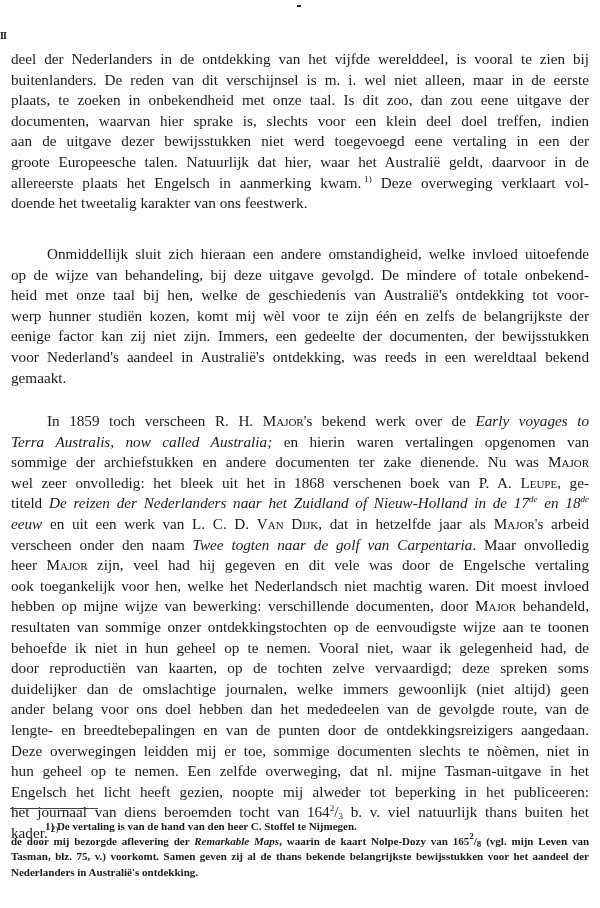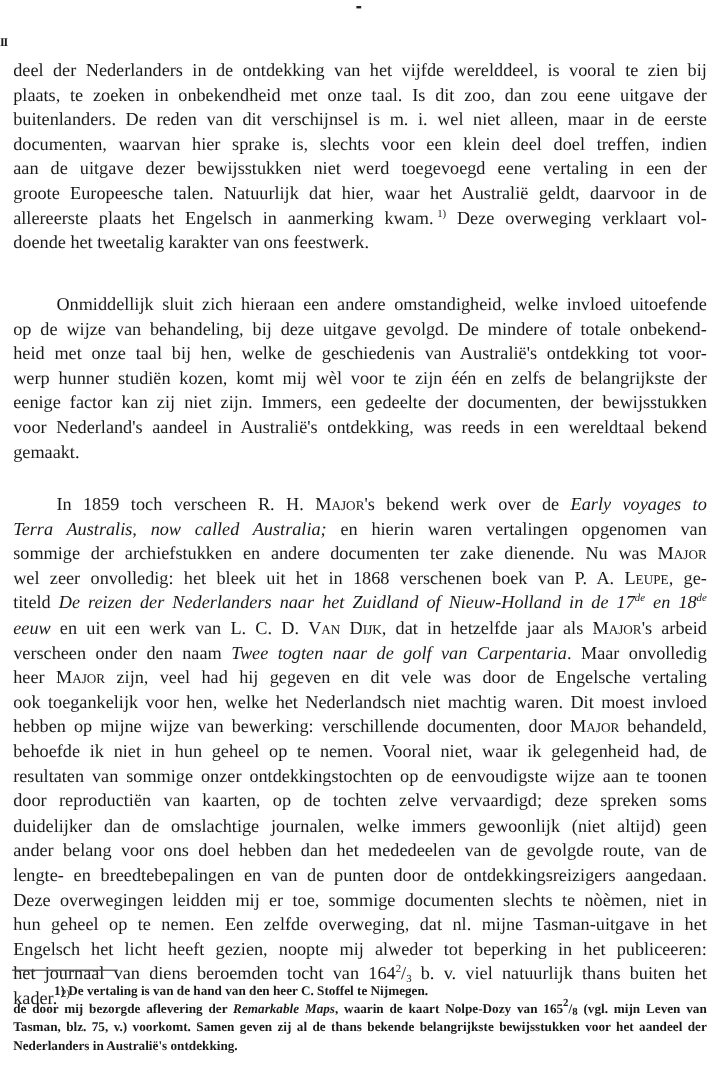--- a/index.html
+++ b/index.html
@@ -25,22 +25,22 @@
   .fn-indent { padding-left: 34px; }
 </style>
 </head>
 <body>
 
 <div class="speck"></div>
 <div class="page-number">II</div>
 
 <div class="body-text" id="p1">
   <span class="line">deel der Nederlanders in de ontdekking van het vijfde werelddeel, is vooral te zien bij</span>
+  <span class="line">buitenlanders. De reden van dit verschijnsel is m. i. wel niet alleen, maar in de eerste</span>
   <span class="line">plaats, te zoeken in onbekendheid met onze taal. Is dit zoo, dan zou eene uitgave der</span>
-  <span class="line">buitenlanders. De reden van dit verschijnsel is m. i. wel niet alleen, maar in de eerste</span>
   <span class="line">documenten, waarvan hier sprake is, slechts voor een klein deel doel treffen, indien</span>
   <span class="line">aan de uitgave dezer bewijsstukken niet werd toegevoegd eene vertaling in een der</span>
   <span class="line">groote Europeesche talen. Natuurlijk dat hier, waar het Australië geldt, daarvoor in de</span>
   <span class="line"><span>allereerste plaats het Engelsch in aanmerking kwam.</span> <sup><span>1</span>)</sup><span> Deze overweging verklaart vol-</span></span>
   <span class="line last">doende het tweetalig karakter van ons feestwerk.</span>
 </div>
 
 <div class="body-text" id="p2">
   <span class="line indent">Onmiddellijk sluit zich hieraan een andere omstandigheid, welke invloed uitoefende</span>
   <span class="line">op de wijze van behandeling, bij deze uitgave gevolgd. De mindere of totale onbekend-</span>
@@ -55,22 +55,22 @@
   <span class="line indent"><span>In 1859 toch verscheen R. H. </span><span class="sc">Major</span><span>'s bekend werk over de </span><i>Early voyages to</i></span>
   <span class="line"><i>Terra Australis, now called Australia;</i><span> en hierin waren vertalingen opgenomen van</span></span>
   <span class="line"><span>sommige der archiefstukken en andere documenten ter zake dienende. Nu was </span><span class="sc">Major</span></span>
   <span class="line"><span>wel zeer onvolledig: het bleek uit het in 1868 verschenen boek van P. A. </span><span class="sc">Leupe</span><span>, ge-</span></span>
   <span class="line"><span>titeld </span><i><span>De reizen der Nederlanders naar het Zuidland of Nieuw-Holland in de 17</span><sup>de</sup><span> en 18</span><sup>de</sup></i></span>
   <span class="line"><i>eeuw</i><span> en uit een werk van L. C. D. </span><span class="sc">Van Dijk</span><span>, dat in hetzelfde jaar als </span><span class="sc">Major</span><span>'s arbeid</span></span>
   <span class="line"><span>verscheen onder den naam </span><i>Twee togten naar de golf van Carpentaria</i><span>. Maar onvolledig</span></span>
   <span class="line"><span>heer </span><span class="sc">Major</span><span> zijn, veel had hij gegeven en dit vele was door de Engelsche vertaling</span></span>
   <span class="line">ook toegankelijk voor hen, welke het Nederlandsch niet machtig waren. Dit moest invloed</span>
   <span class="line"><span>hebben op mijne wijze van bewerking: verschillende documenten, door </span><span class="sc">Major</span><span> behandeld,</span></span>
+  <span class="line">resultaten van sommige onzer ontdekkingstochten op de eenvoudigste wijze aan te toonen</span>
   <span class="line">behoefde ik niet in hun geheel op te nemen. Vooral niet, waar ik gelegenheid had, de</span>
-  <span class="line">resultaten van sommige onzer ontdekkingstochten op de eenvoudigste wijze aan te toonen</span>
   <span class="line">door reproductiën van kaarten, op de tochten zelve vervaardigd; deze spreken soms</span>
   <span class="line">duidelijker dan de omslachtige journalen, welke immers gewoonlijk (niet altijd) geen</span>
   <span class="line">ander belang voor ons doel hebben dan het mededeelen van de gevolgde route, van de</span>
   <span class="line">lengte- en breedtebepalingen en van de punten door de ontdekkingsreizigers aangedaan.</span>
   <span class="line">Deze overwegingen leidden mij er toe, sommige documenten slechts te nòèmen, niet in</span>
   <span class="line">hun geheel op te nemen. Een zelfde overweging, dat nl. mijne Tasman-uitgave in het</span>
   <span class="line">Engelsch het licht heeft gezien, noopte mij alweder tot beperking in het publiceeren:</span>
   <span class="line"><span>het journaal van diens beroemden tocht van 164</span><sup>2</sup>/<sub>3</sub><span> b. v. viel natuurlijk thans buiten het</span></span>
   <span class="line last"><span>kader.</span> <sup><span>2</span>)</sup></span>
 </div>

